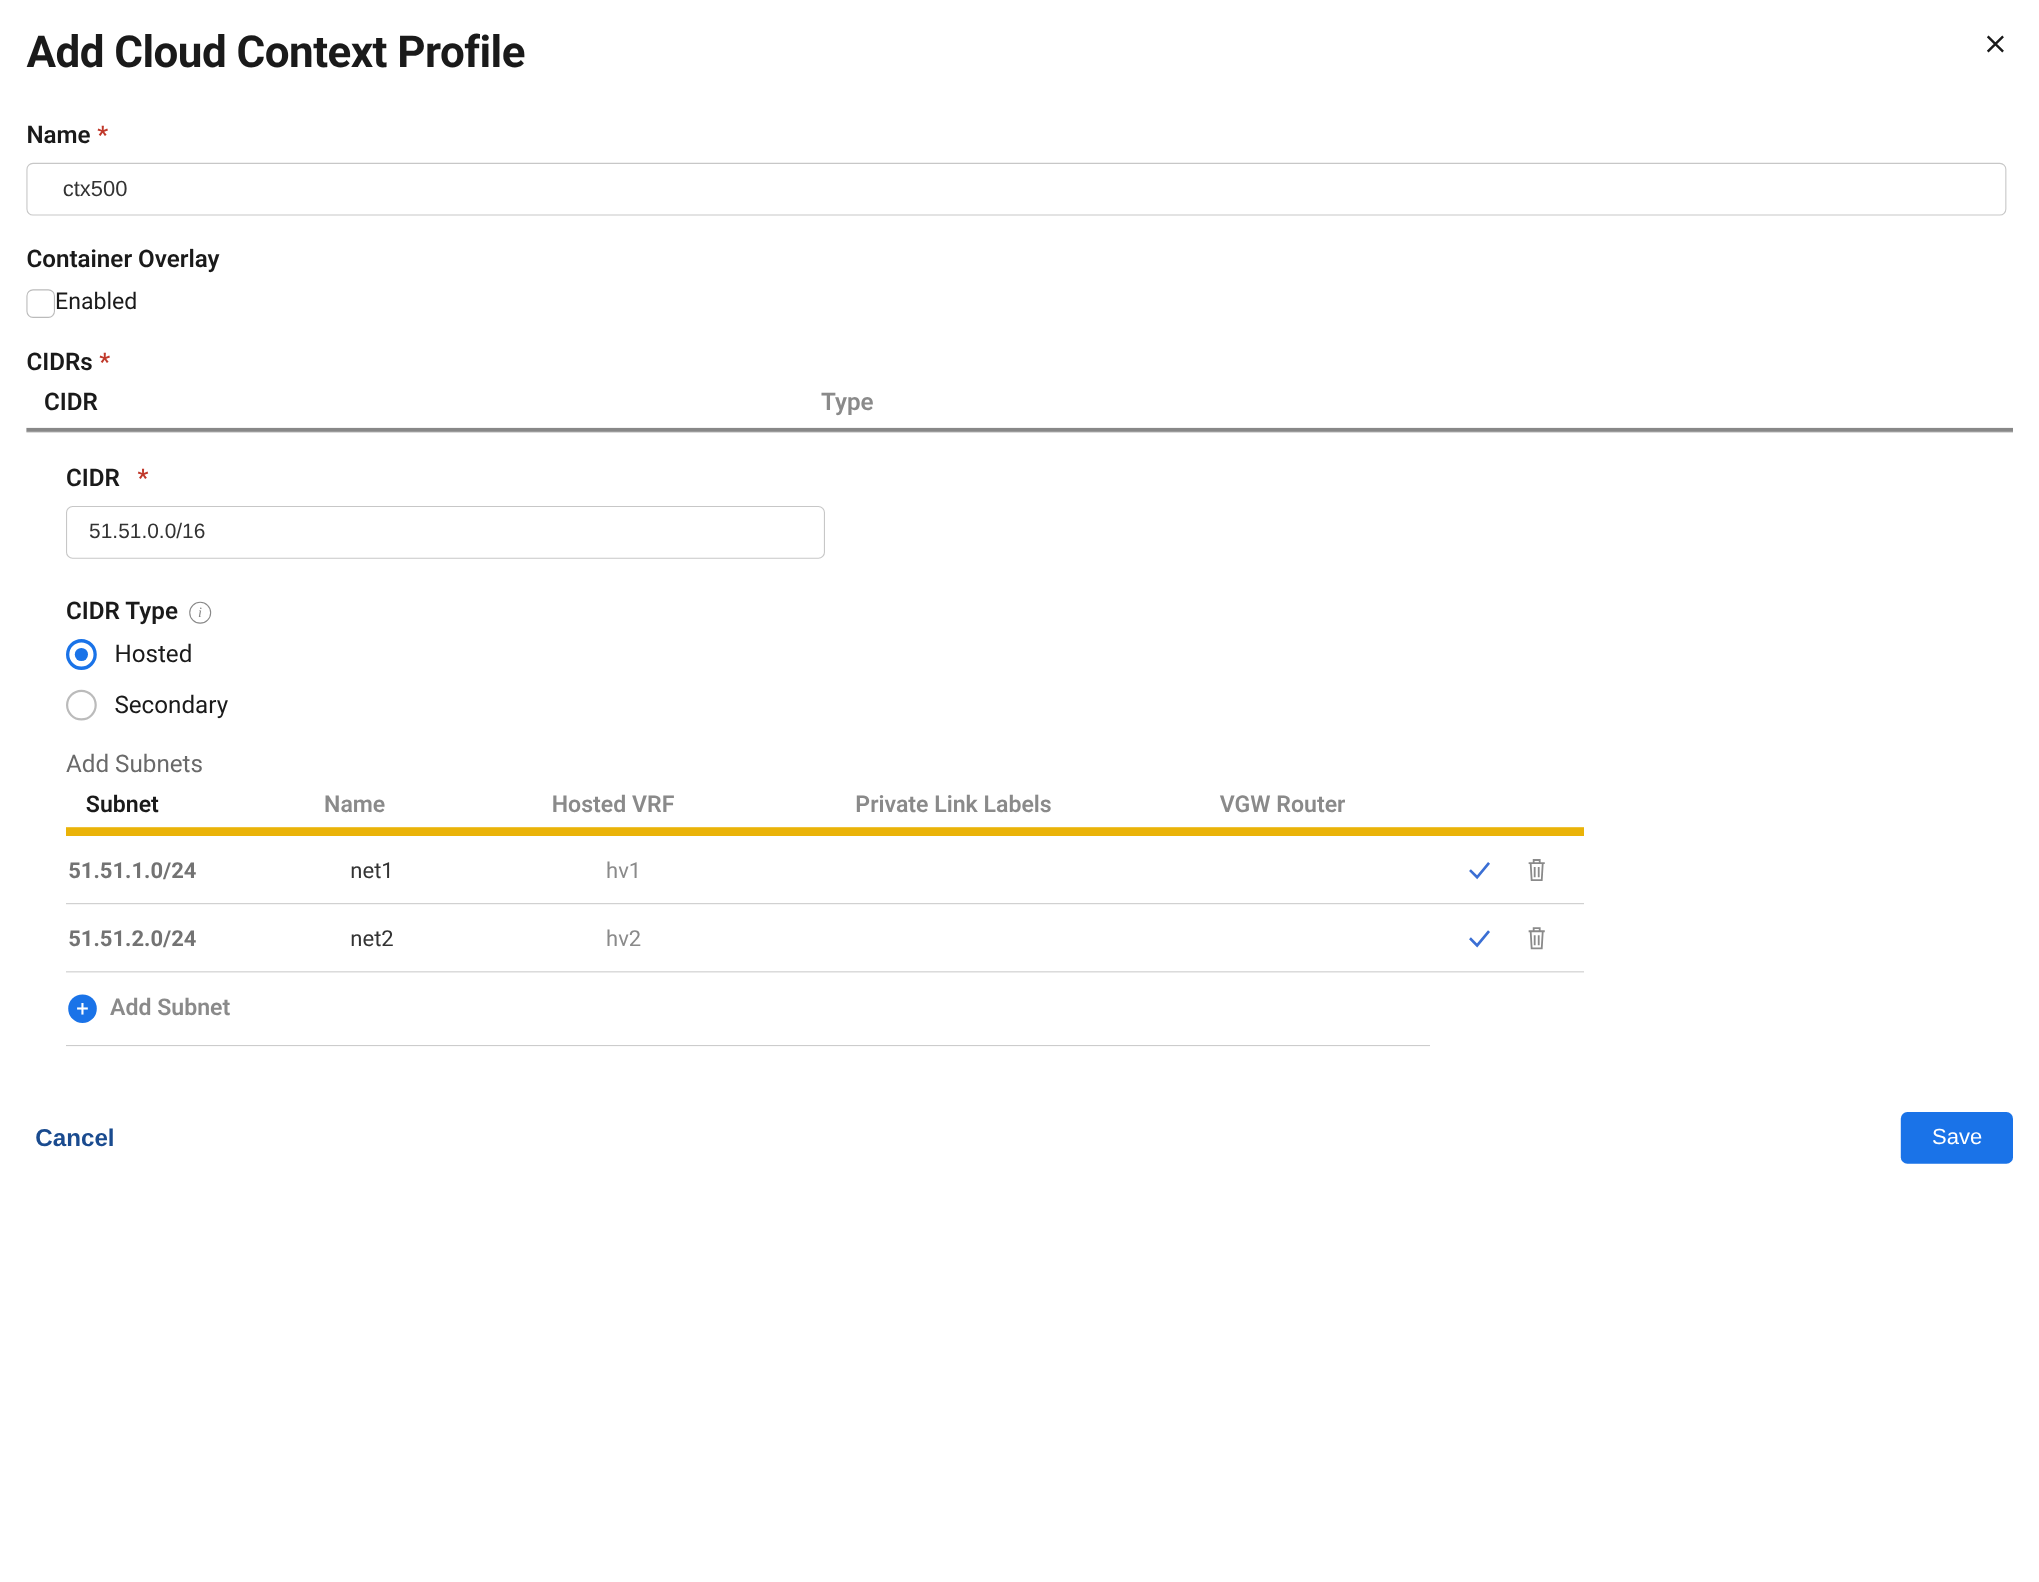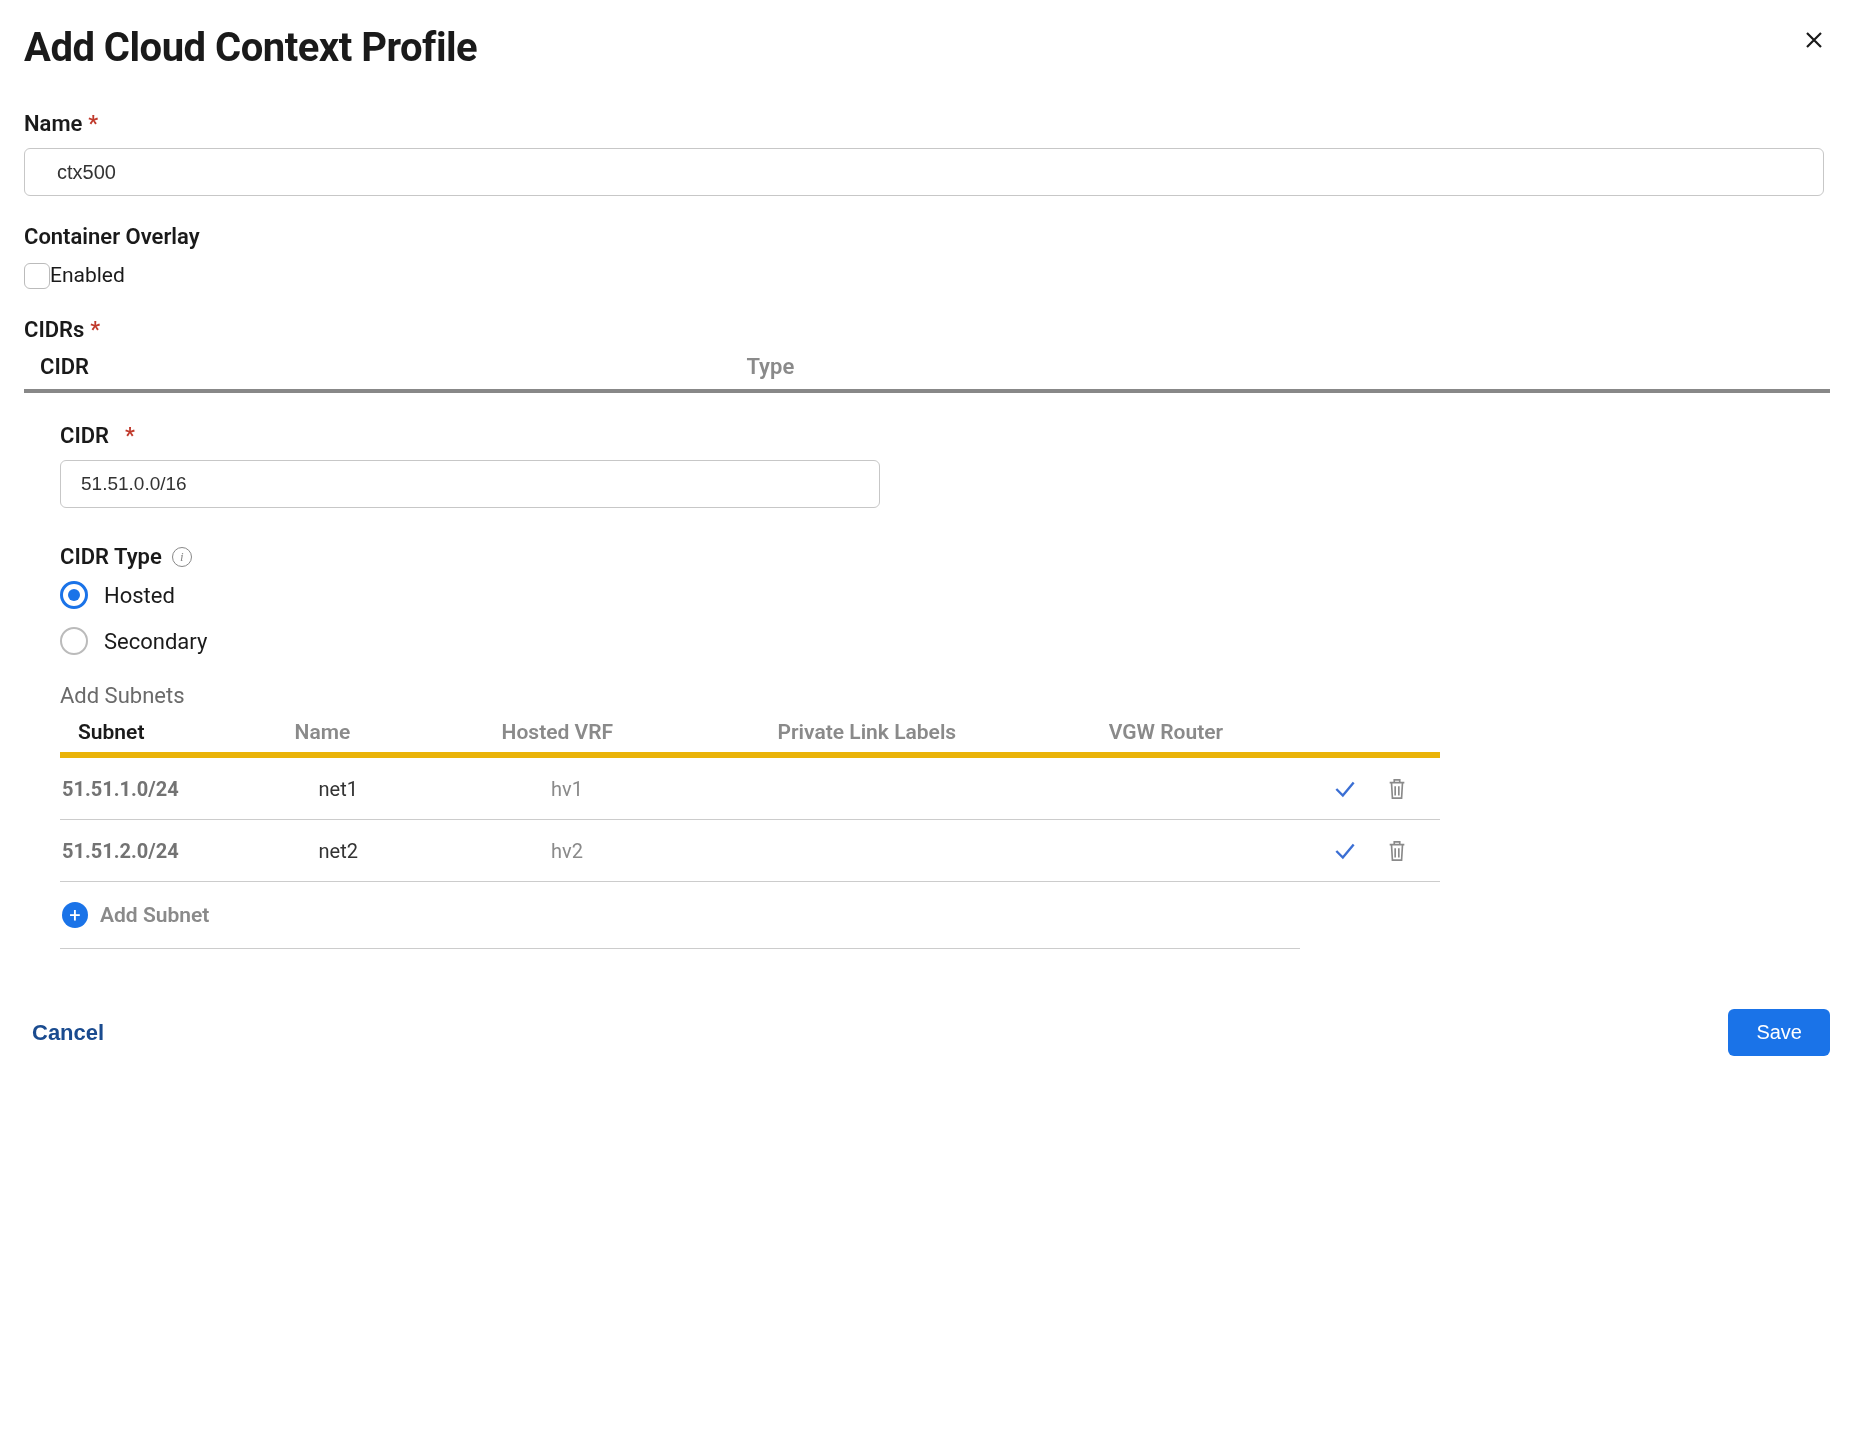--- a/index.html
+++ b/index.html
@@ -129,21 +129,21 @@
       border-radius: 50%;
       align-items: center;
       justify-content: center;
       font-size: 13px;
       color: #888;
       font-style: italic;
       font-family: Georgia, serif;
       font-weight: 400;
     }
     .cidr-input {
-      width: 820px;
+      width: 690px;
       height: 48px;
       border: 1px solid #c7c7c7;
       border-radius: 6px;
       padding: 0 20px;
       font-size: 19px;
       color: #333;
       background: #fff;
     }
     .radio-group {
       margin-top: 8px;
@@ -188,21 +188,21 @@
       color: #6a6a6a;
       margin-bottom: 12px;
       font-weight: 400;
     }
     .subnets-table {
       width: 100%;
       max-width: 1380px;
     }
     .subnets-header {
       display: flex;
-      border-bottom: 6px solid #eab308;
+      border-bottom: 8px solid #eab308;
       padding-bottom: 8px;
     }
     .subnets-th {
       font-size: 21px;
       font-weight: 600;
     }
     .col-subnet { width: 17%; padding-left: 18px; color: #1a1a1a; }
     .col-name { width: 15%; color: #8a8a8a; }
     .col-vrf { width: 20%; color: #8a8a8a; }
     .col-pll { width: 24%; color: #8a8a8a; }

